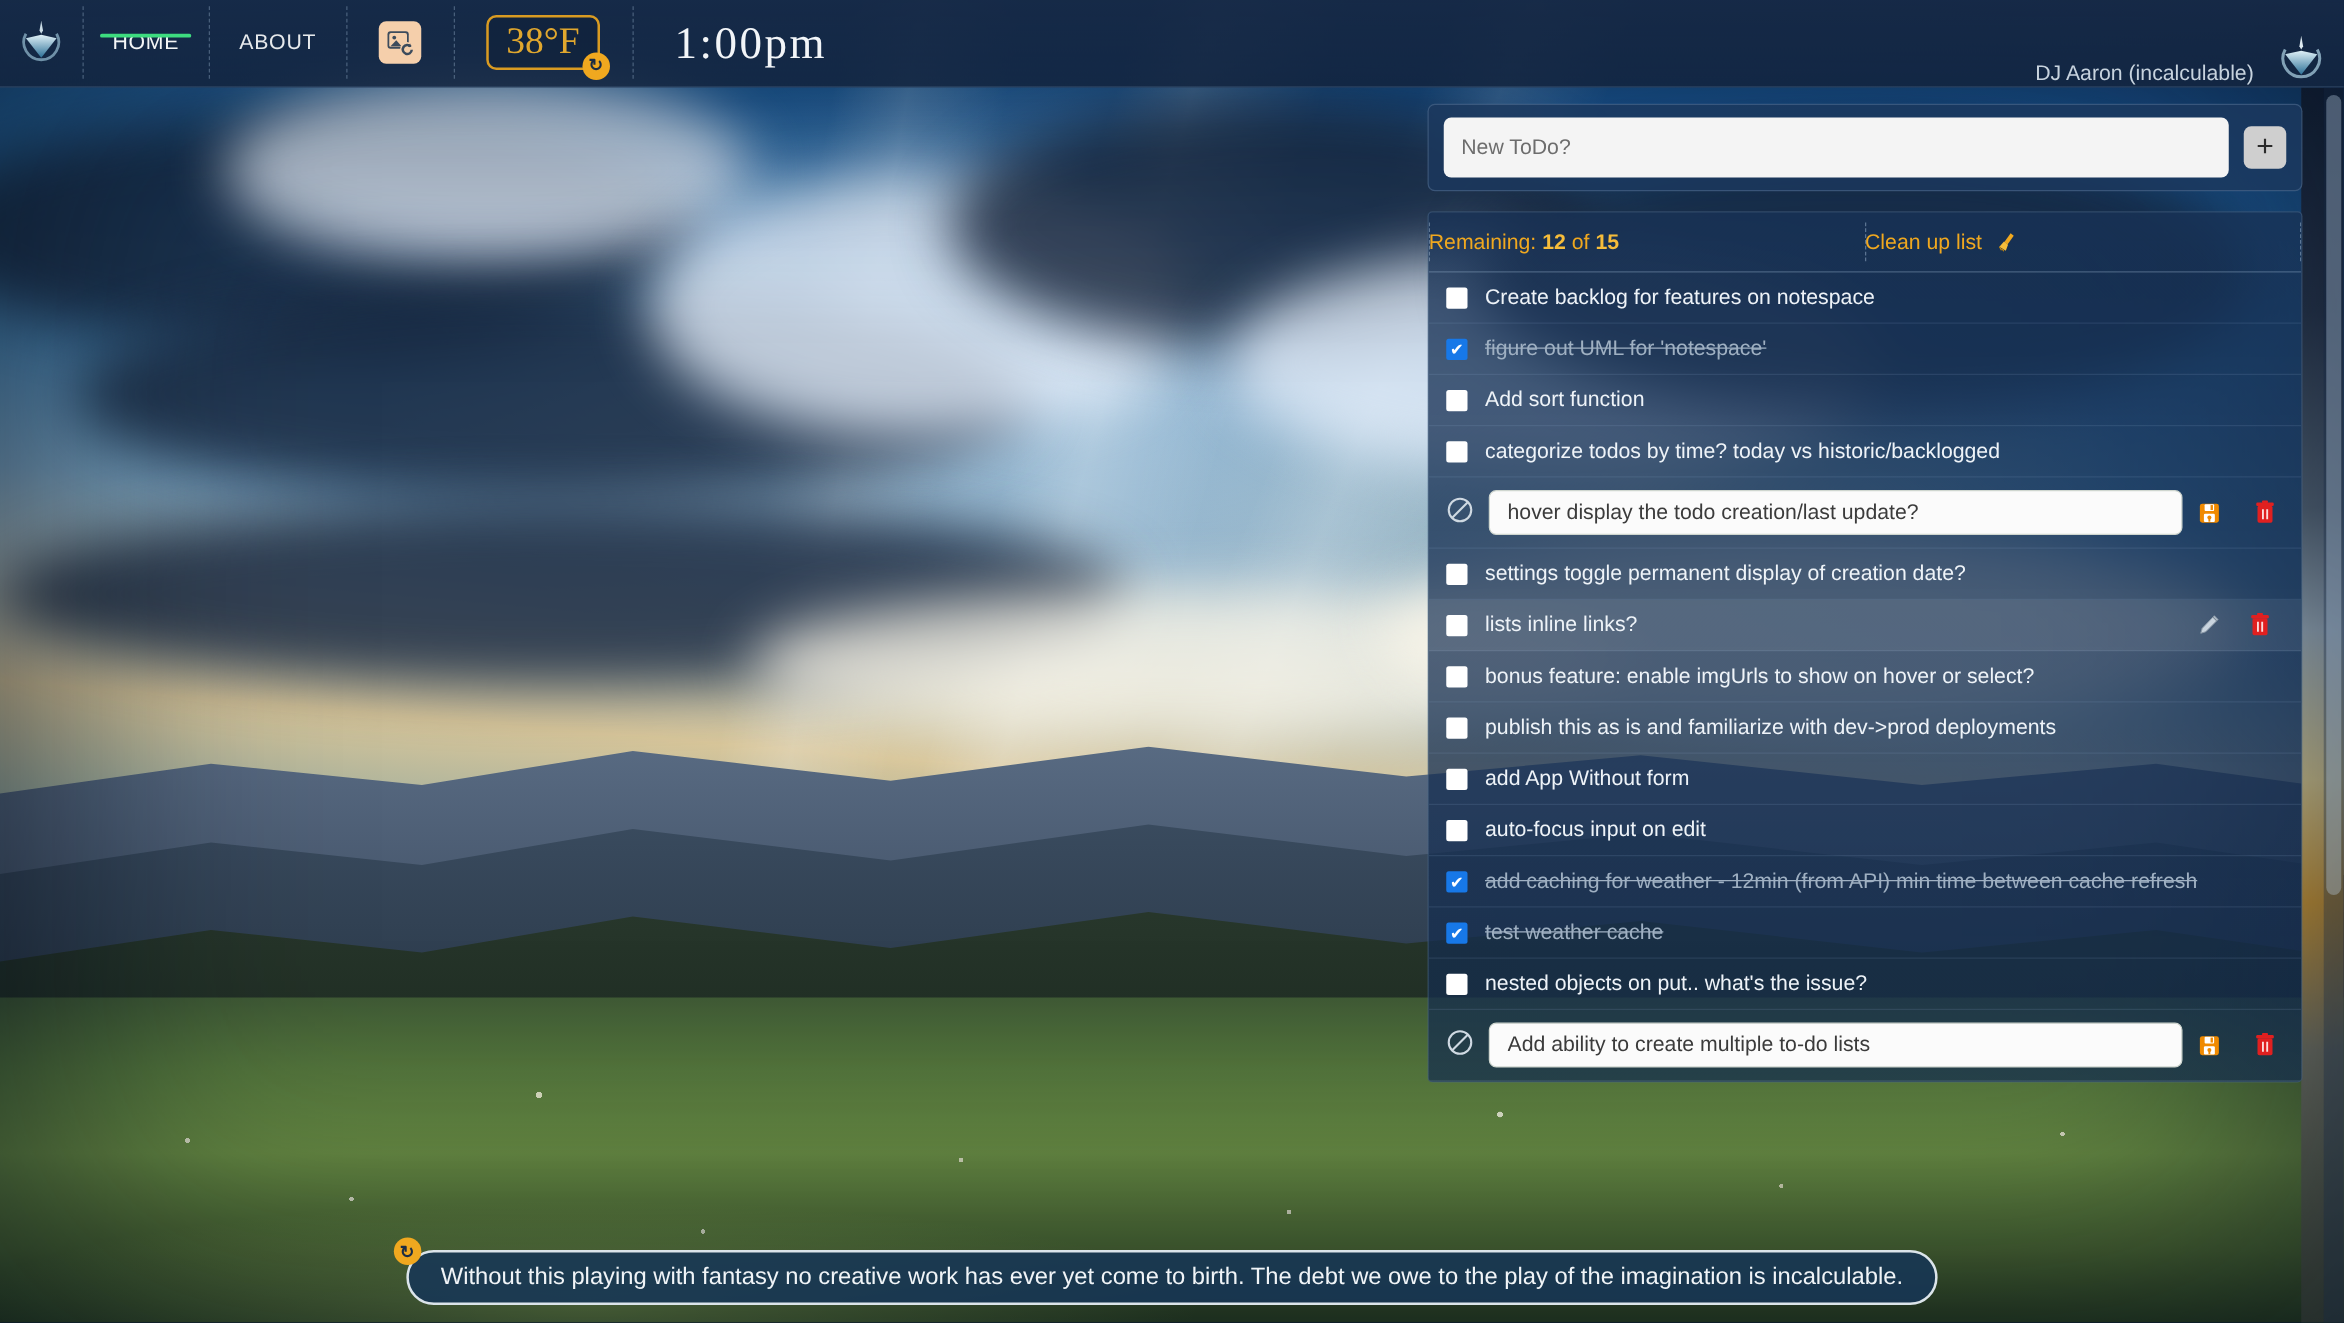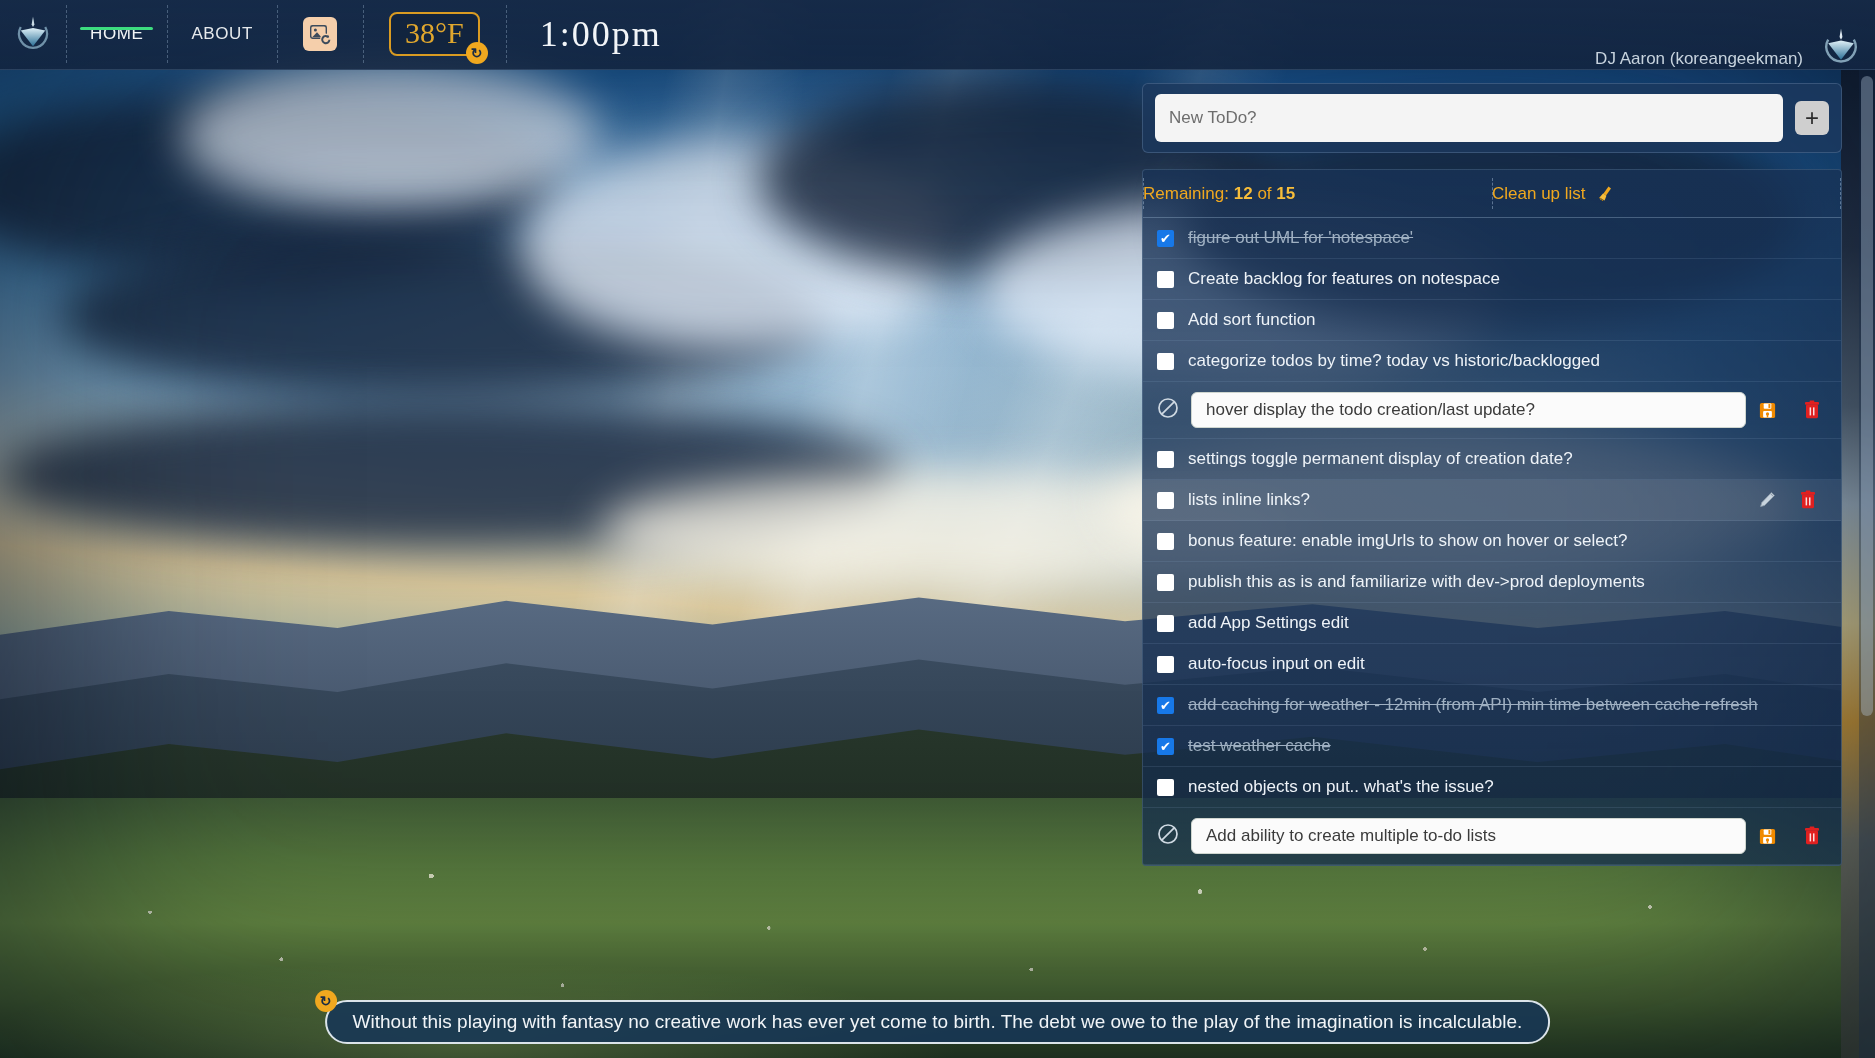--- a/index.html
+++ b/index.html
@@ -298,21 +298,21 @@
       <span class="weather-refresh">↻</span>
     </div>
   </div>
 
   <div class="nav-cell" style="padding:0;">
     <span class="clock">1:00pm</span>
   </div>
 
   <div class="nav-spacer"></div>
 
-  <span class="username">DJ Aaron (koreangeekman)</span>
+  <span class="username">DJ Aaron (incalculable)</span>
 
   <svg class="logo-right" viewBox="0 0 48 48">
     <defs>
       <linearGradient id="lg2" x1="0" y1="0" x2="0" y2="1">
         <stop offset="0" stop-color="#dff0f7"></stop>
           <stop offset="1" stop-color="#2b6f96"></stop>
       </linearGradient>
     </defs>
     <path d="M10 16 A16 16 0 1 0 38 16" fill="none" stroke="#9ec0d3" stroke-width="2.6" opacity=".8"></path>
     <path d="M24 4 L25.6 13 L24 16 L22.4 13 Z" fill="#eaf6fb" opacity=".95"></path>
@@ -340,27 +340,27 @@
         <span>Clean up list</span>
         <svg class="broom" width="20" height="20" viewBox="0 0 20 20">
           <path d="M13.5 2.5 L8.5 9.5 L11 11.5 L16 4.5 Z" fill="#f0a81f"></path>
           <path d="M8.2 9.2 L11.4 11.8 L9.6 16.5 L4.5 13.4 Z" fill="#f7bd3a"></path>
           <path d="M4.6 13.4 L6.2 16.2 M6.6 14.8 L8.0 17.0" stroke="#c9890e" stroke-width="1" fill="none"></path>
         </svg>
       </div>
     </div>
 
     <div id="todo-rows">
+        <div class="todo-row">
+          <span class="cb"></span>
+          <span class="todo-text">Create backlog for features on notespace</span>
+        </div>
         <div class="todo-row done">
           <span class="cb checked"></span>
           <span class="todo-text">figure out UML for 'notespace'</span>
-        </div>
-        <div class="todo-row">
-          <span class="cb"></span>
-          <span class="todo-text">Create backlog for features on notespace</span>
         </div>
         <div class="todo-row">
           <span class="cb"></span>
           <span class="todo-text">Add sort function</span>
         </div>
         <div class="todo-row">
           <span class="cb"></span>
           <span class="todo-text">categorize todos by time? today vs historic/backlogged</span>
         </div>
         <div class="edit-row">
@@ -419,21 +419,21 @@
         <div class="todo-row">
           <span class="cb"></span>
           <span class="todo-text">bonus feature: enable imgUrls to show on hover or select?</span>
         </div>
         <div class="todo-row">
           <span class="cb"></span>
           <span class="todo-text">publish this as is and familiarize with dev-&gt;prod deployments</span>
         </div>
         <div class="todo-row">
           <span class="cb"></span>
-          <span class="todo-text">add App Settings edit</span>
+          <span class="todo-text">add App Without form</span>
         </div>
         <div class="todo-row">
           <span class="cb"></span>
           <span class="todo-text">auto-focus input on edit</span>
         </div>
         <div class="todo-row done">
           <span class="cb checked"></span>
           <span class="todo-text">add caching for weather - 12min (from API) min time between cache refresh</span>
         </div>
         <div class="todo-row done">

